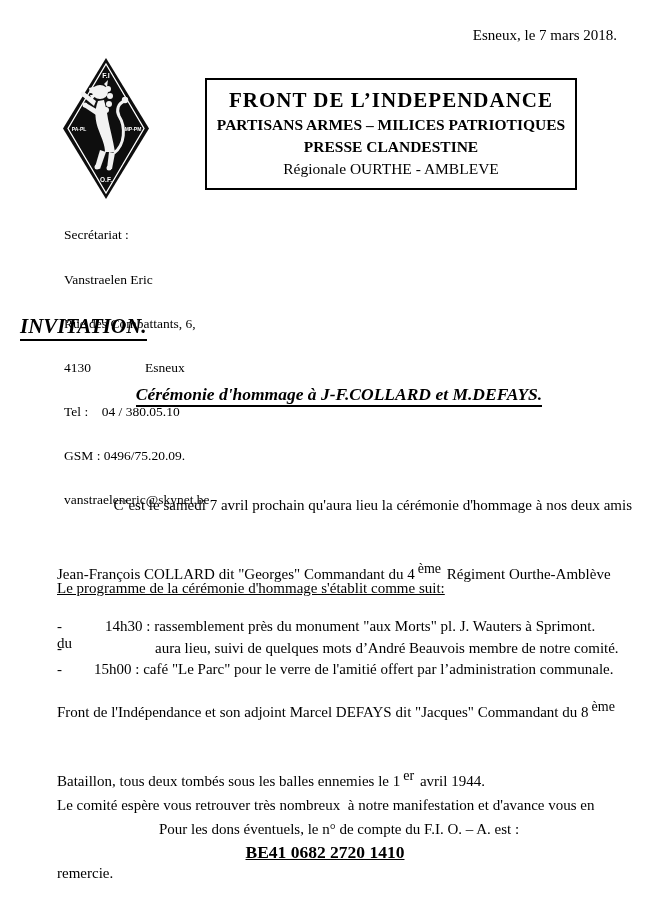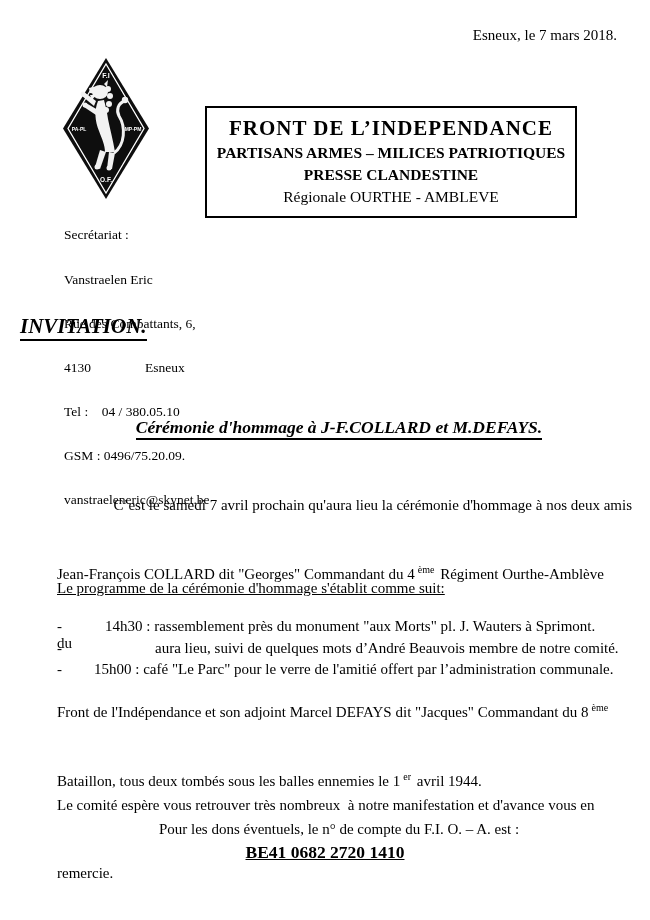--- a/index.html
+++ b/index.html
@@ -9,37 +9,37 @@
   }
   .pre { white-space:pre-wrap; }
 
   .date-line { position:absolute; top:27px; right:33px; font-size:15px; }
 
   .logo { position:absolute; left:62px; top:57px; width:88px; height:143px; }
   .logo svg { width:100%; height:100%; display:block; }
 
   .hbox {
     position:absolute; left:205px; top:78px; width:368px;
-    border:2px solid #000; text-align:center; padding:7px 0 8px 0;margin-top:28px;
+    border:2px solid #000; text-align:center; padding:7px 0 8px 0;
   }
   .hbox .l1 { font-weight:bold; font-size:21px; letter-spacing:1px; line-height:27px; }
   .hbox .l2, .hbox .l3 { font-weight:bold; font-size:15.5px; line-height:22px; }
   .hbox .l4 { font-size:15.5px; line-height:22px; }
 
   .sec { position:absolute; left:64px; top:199px; font-size:13.5px; line-height:14.7px; }
 
   .invitation { position:absolute; top:314px; left:0; width:100%; padding-left:20px; box-sizing:border-box; text-align:left; }
   .invitation span { font-size:21px; font-weight:bold; font-style:italic; border-bottom:2.5px solid #000; padding-bottom:1px; }
 
-  .ceremony { position:absolute; top:384px; left:0; width:100%; padding-left:28px; box-sizing:border-box; text-align:center;margin-top:33px; }
+  .ceremony { position:absolute; top:384px; left:0; width:100%; padding-left:28px; box-sizing:border-box; text-align:center; }
   .ceremony span { font-size:17.5px; font-weight:bold; font-style:italic; border-bottom:2px solid #000; padding-bottom:1px; }
 
   .body-par { position:absolute; left:57px; top:448px; width:575px; font-size:15px; line-height:23px; }
   .body-par .indent { text-indent:47px;text-align:right; }
-  sup.s { vertical-align:super; font-size:10px; line-height:0; margin-left:3px; margin-right:2px; }
+  sup.s { vertical-align:super; font-size:14px; line-height:0; margin-left:3px; margin-right:2px; }
 
   .prog-head { position:absolute; left:57px; top:580px; font-size:15px; text-decoration:underline; }
 
   .prog-list { position:absolute; left:57px; top:616px; width:575px; font-size:15px; line-height:21.5px; }
   .prog-item { position:relative; }
   .dash { position:absolute; left:0; top:0; }
   .pi-1 { padding-left:48px; }
   .pi-2a { padding-left:31px; }
   .pi-2b { padding-left:98px; }
   .pi-3 { padding-left:37px; }

